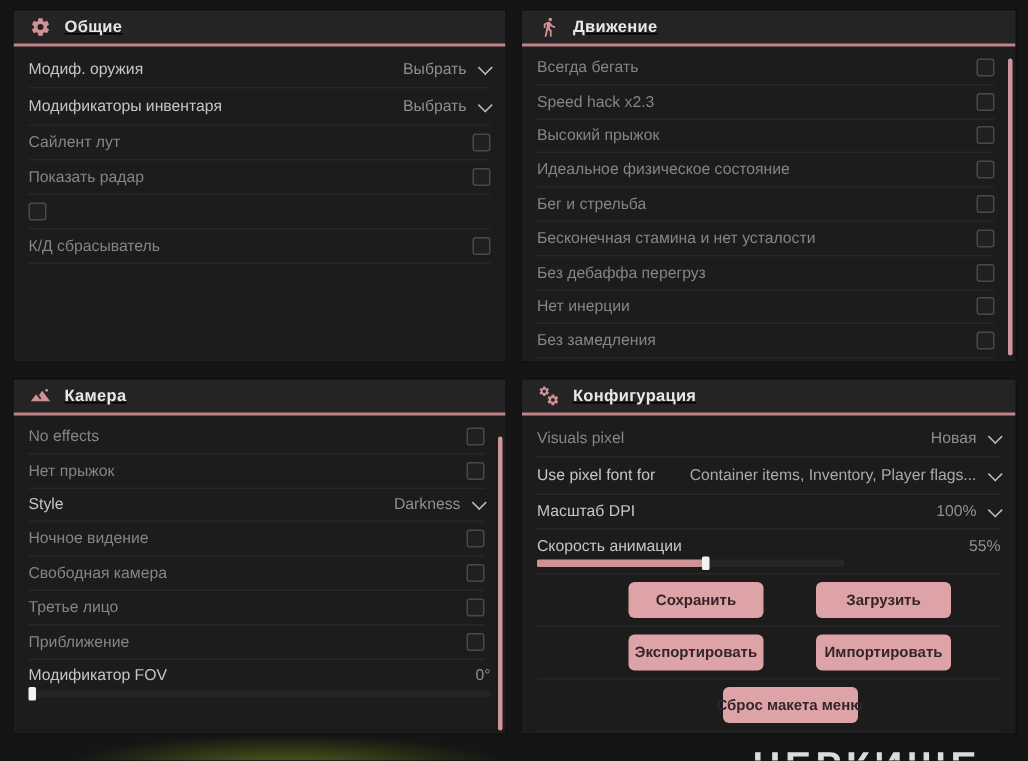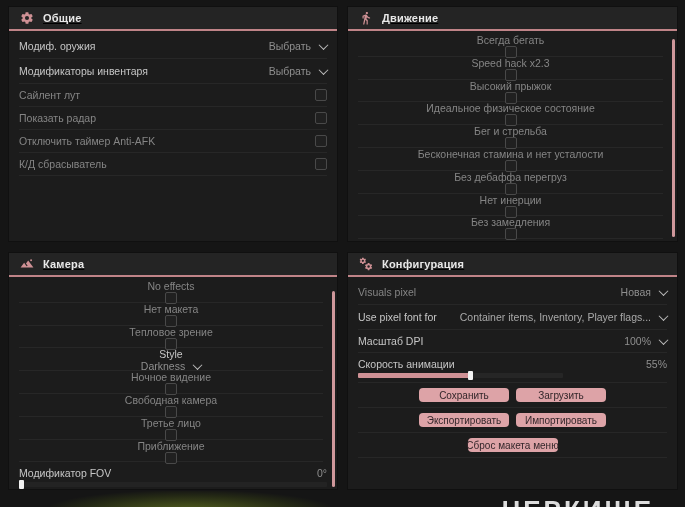--- a/index.html
+++ b/index.html
@@ -25,21 +25,21 @@
   .panel-title{color:#e8e8e8;font-size:11px;font-weight:bold;letter-spacing:.2px;}
   .hicon{width:14px;height:14px;display:flex;align-items:center;justify-content:center;}
   .hicon svg{width:14px;height:14px;fill:#cf9195;}
 
   .rows{padding:3px 0 0 0;}
   .row{
     height:23px;display:flex;align-items:center;justify-content:space-between;
     margin:0 10px;border-bottom:1px solid #272727;box-sizing:border-box;
   }
   .row.tall{height:25px;}
-  .rows-9 .row{height:22.8px;flex-direction:column;}
+  .rows-9 .row{height:22.8px;}
   .lbl{font-size:10.5px;color:#858585;white-space:nowrap;}
   .lbl.bright{color:#c6c6c6;}
 
   .checkbox{
     width:10px;height:10px;border:1px solid #494949;border-radius:2px;
     background:#202020;flex:none;
   }
   .pad-sb .row{margin-right:14px;}
 
   .dropdown{display:flex;align-items:center;gap:9px;cursor:pointer;}
@@ -53,23 +53,23 @@
   .scrollbar{position:absolute;right:2px;width:3px;background:#cf979b;border-radius:2px;}
 
   .slider-row{margin:0 10px;border-bottom:1px solid #272727;padding-top:3px;}
   .slider-top{display:flex;align-items:center;justify-content:space-between;height:15px;}
   .slider-track{position:relative;height:5px;background:#262626;border-radius:1px;margin:2px 0 4px 0;}
   .slider-fill{position:absolute;left:0;top:0;height:5px;background:#cf9195;border-radius:1px;}
   .slider-handle{position:absolute;top:-2px;width:5px;height:9px;background:#f2f2f2;border-radius:1px;}
 
   .btn-row{display:flex;justify-content:center;gap:7px;padding:5px 0;margin:0 10px;border-bottom:1px solid #272727;}
   .btn{
-    width:90px;height:14px;background:#dda3a7;border-radius:4px;border:none;
-    color:#33262a;font-size:10px;font-weight:normal;display:flex;align-items:center;justify-content:center;
-    cursor:pointer;white-space:nowrap;font-family:"Liberation Sans", sans-serif;
+    width:90px;height:24px;background:#dda3a7;border-radius:4px;border:none;
+    color:#33262a;font-size:10px;font-weight:bold;display:flex;align-items:center;justify-content:center;
+    cursor:pointer;white-space:nowrap;font-family:"Liberation Sans", sans-serif;margin-left:28px;
   }
   .btn.wide{width:90px;}
 
   #bottom-glow{
     position:absolute;left:50px;bottom:0;width:280px;height:16px;
     background:radial-gradient(ellipse at 50% 130%, rgba(120,140,35,.65), rgba(70,85,20,.3) 55%, transparent 75%);
     pointer-events:none;
   }
   #watermark{
     position:absolute;left:502px;top:495px;width:180px;
@@ -106,21 +106,20 @@
     </div>
     <div class="row">
       <span class="lbl">Сайлент лут</span>
       <span class="checkbox"></span>
     </div>
     <div class="row">
       <span class="lbl">Показать радар</span>
       <span class="checkbox"></span>
     </div>
     <div class="row">
-      <span class="lbl">Отключить таймер Anti-AFK</span>
       <span class="checkbox"></span>
     </div>
     <div class="row">
       <span class="lbl">К/Д сбрасыватель</span>
       <span class="checkbox"></span>
     </div>
   </div>
 </div>
 
 <div class="panel" id="panel-movement">
@@ -182,25 +181,21 @@
         </svg>
     </span>
     <span class="panel-title">Камера</span>
   </div>
   <div class="rows rows-9 pad-sb">
     <div class="row">
       <span class="lbl">No effects</span>
       <span class="checkbox"></span>
     </div>
     <div class="row">
-      <span class="lbl">Нет макета</span>
-      <span class="checkbox"></span>
-    </div>
-    <div class="row">
-      <span class="lbl">Тепловое зрение</span>
+      <span class="lbl">Нет прыжок</span>
       <span class="checkbox"></span>
     </div>
     <div class="row">
       <span class="lbl bright">Style</span>
       <span class="dropdown">
         <span class="dd-value">Darkness</span>
         <span class="chevron"></span>
       </span>
     </div>
     <div class="row">

